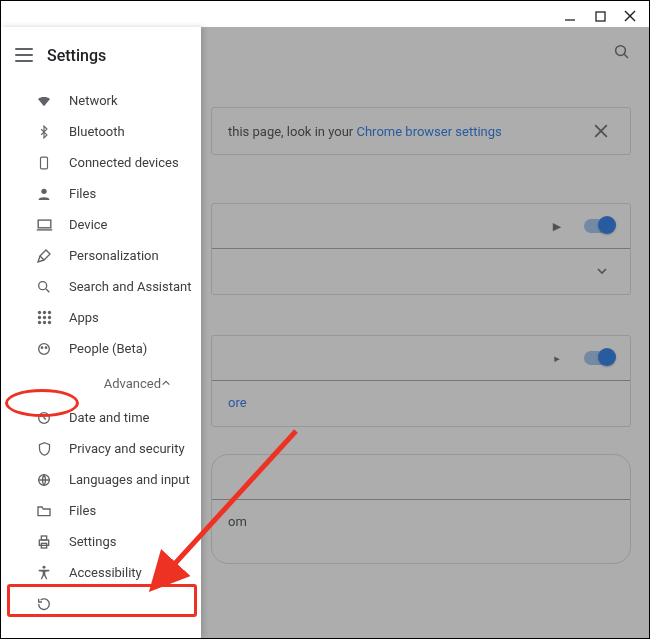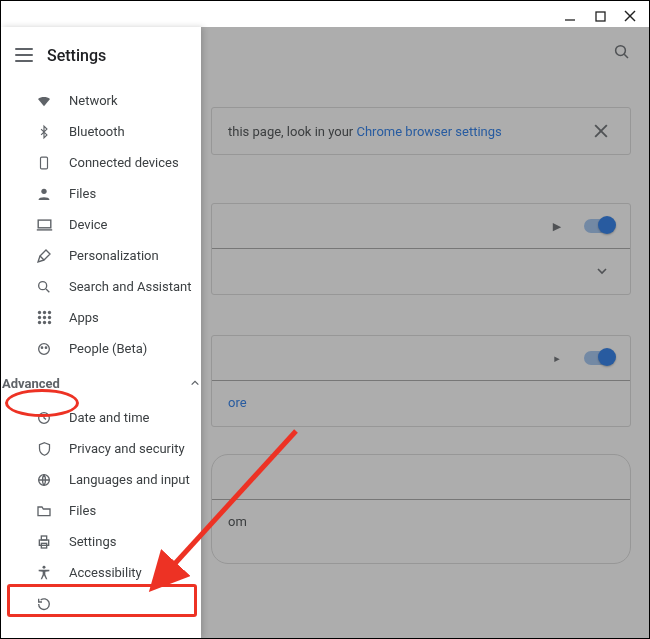--- a/index.html
+++ b/index.html
@@ -70,21 +70,21 @@
   .hamburger span{height:2px; background:#5f6368; border-radius:1px;}
 
   .sb-list { padding: 2px 16px; }
   .sb-item {
     display:flex; align-items:center; gap:16px; height:31px; padding:0 14px 0 18px;
     white-space:nowrap;
   }
   .sb-item .ic { width:18px; height:18px; display:flex; align-items:center; justify-content:center; color:#5f6368; flex:none;}
   .sb-item .lbl { flex:1; }
   .sb-section {
-    display:flex; align-items:center; justify-content:space-between; height:34px; padding:0 1px; color:#5f6368;font-weight:bold;
+    display:flex; align-items:center; justify-content:flex-end; height:34px; padding:0 30px; color:#5f6368;
   }
 
   
   .hl-ellipse {
     position:absolute; left:4px; top:362px; width:74px; height:28px;
     border:3px solid #ed3224; border-radius:50%/50%;
     z-index:30; pointer-events:none;
   }
   .hl-box {
     position:absolute; left:6px; top:557px; width:190px; height:33px;

